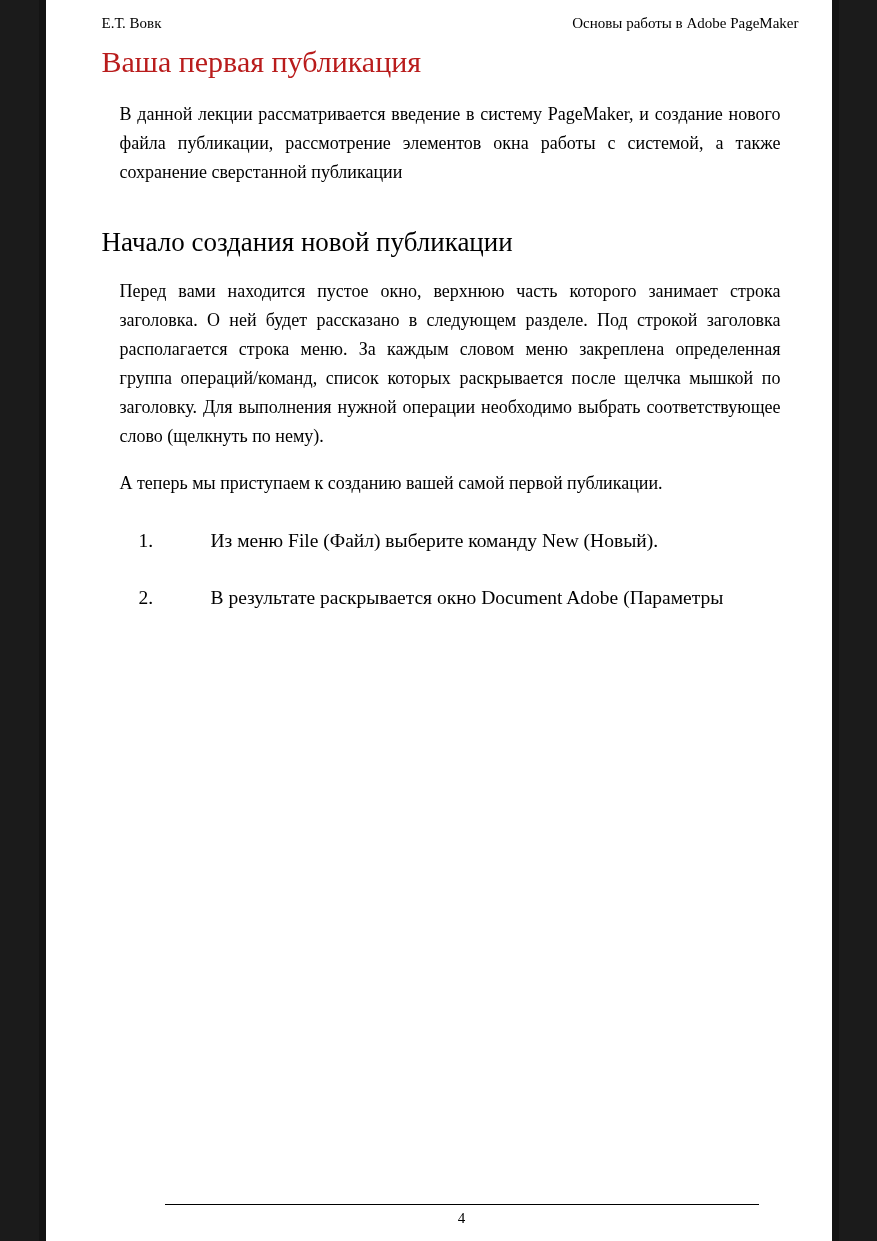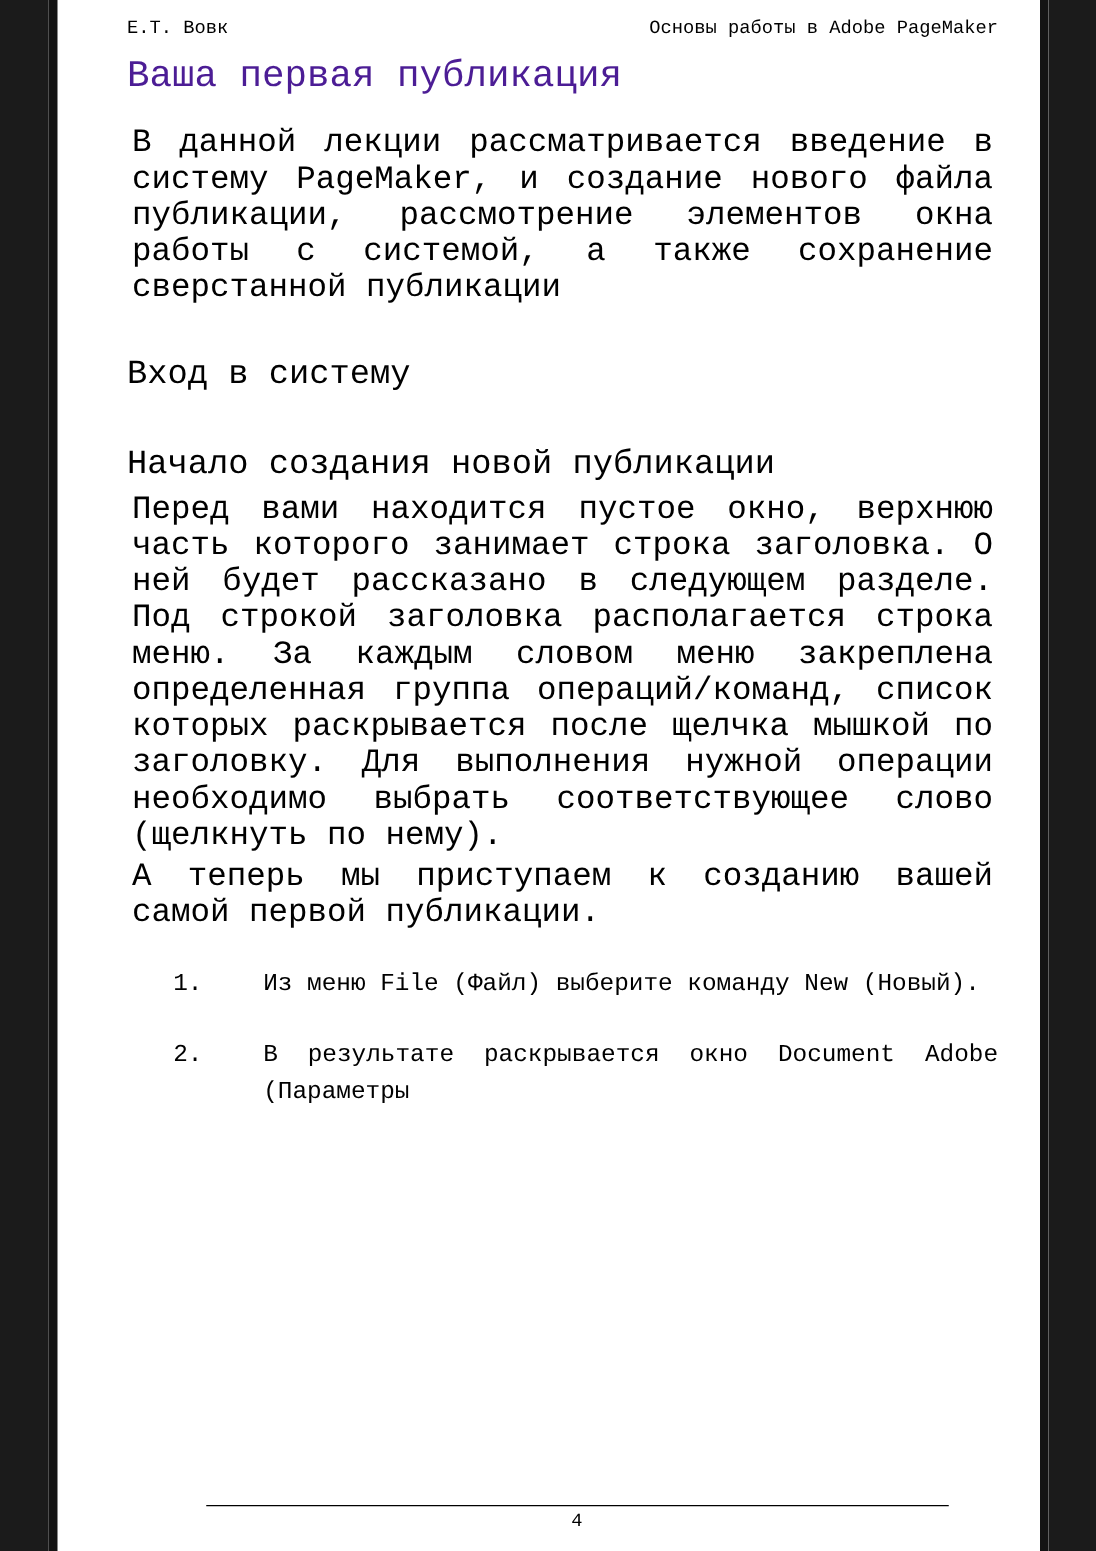--- a/index.html
+++ b/index.html
@@ -2,21 +2,21 @@
 <html><head>
 <meta charset="utf-8">
 <style>
   html, body { margin: 0; padding: 0; background: #1b1b1b; }
   .page {
     position: relative;
     width: 800px;
     height: 1241px;
     margin: 0 auto;
     background: #ffffff;
-    font-family: Liberation Mono, monospace;
+    font-family: Liberation Serif, serif;
     color: #000000;
     overflow: hidden;
     box-sizing: border-box;
   }
   .edge { position: absolute; top: 0; bottom: 0; width: 7px; background: #141414; }
   .edge.left { left: 0; }
   .edge.right { right: 0; }
   .content {
     position: absolute;
     top: 14px; left: 63px; right: 40px; bottom: 0;
@@ -27,24 +27,24 @@
     font-size: 15px;
     line-height: 18px;
   }
   .doc-title {
     margin-top: 12px;
     font-size: 30px;
     line-height: 36px;
     font-weight: normal;
   }
   p.body-text {
-    font-size: 26px;
+    font-size: 18px;
     line-height: 29px;
     text-align: justify;
-    margin: 4px;
+    margin: 18px;
   }
   .mt-intro { margin-top: 26px; }
   .section-heading {
     font-size: 27px;
     line-height: 34px;
     font-weight: normal;
     margin: 38px 0 0 0;
   }
   .para { margin-top: 26px; }
   .para-tight { margin-top: 28px; }
@@ -92,25 +92,24 @@
   <div class="edge left"></div>
   <div class="edge right"></div>
 
   <div class="content">
 
     <div class="running-head">
       <span>Е.Т. Вовк</span>
       <span>Основы работы в Adobe PageMaker</span>
     </div>
 
-    <h1 class="doc-title" id="doc-title" style="color: #4c1d95;">Ваша первая публикация</h1>
+    <h1 class="doc-title" id="doc-title" style="color: #b91c1c;">Ваша первая публикация</h1>
 
     <p class="body-text mt-intro">В данной лекции рассматривается введение в систему PageMaker, и создание нового файла публикации, рассмотрение элементов окна работы с системой, а также сохранение сверстанной публикации</p>
 
-    <h2 class="section-heading">Вход в систему</h2>
 
     <h2 class="section-heading">Начало создания новой публикации</h2>
     <p class="body-text para">Перед вами находится пустое окно, верхнюю часть которого занимает строка заголовка. О ней будет рассказано в следующем разделе. Под строкой заголовка располагается строка меню. За каждым словом меню закреплена определенная группа операций/команд, список которых раскрывается после щелчка мышкой по заголовку. Для выполнения нужной операции необходимо выбрать соответствующее слово (щелкнуть по нему).</p>
     <p class="body-text para-tight">А теперь мы приступаем к созданию вашей самой первой публикации.</p>
 
     <ol class="steps">
       <li>
         <div class="line first">Из меню File (Файл) выберите команду New (Новый).</div>
       </li>
       <li>

